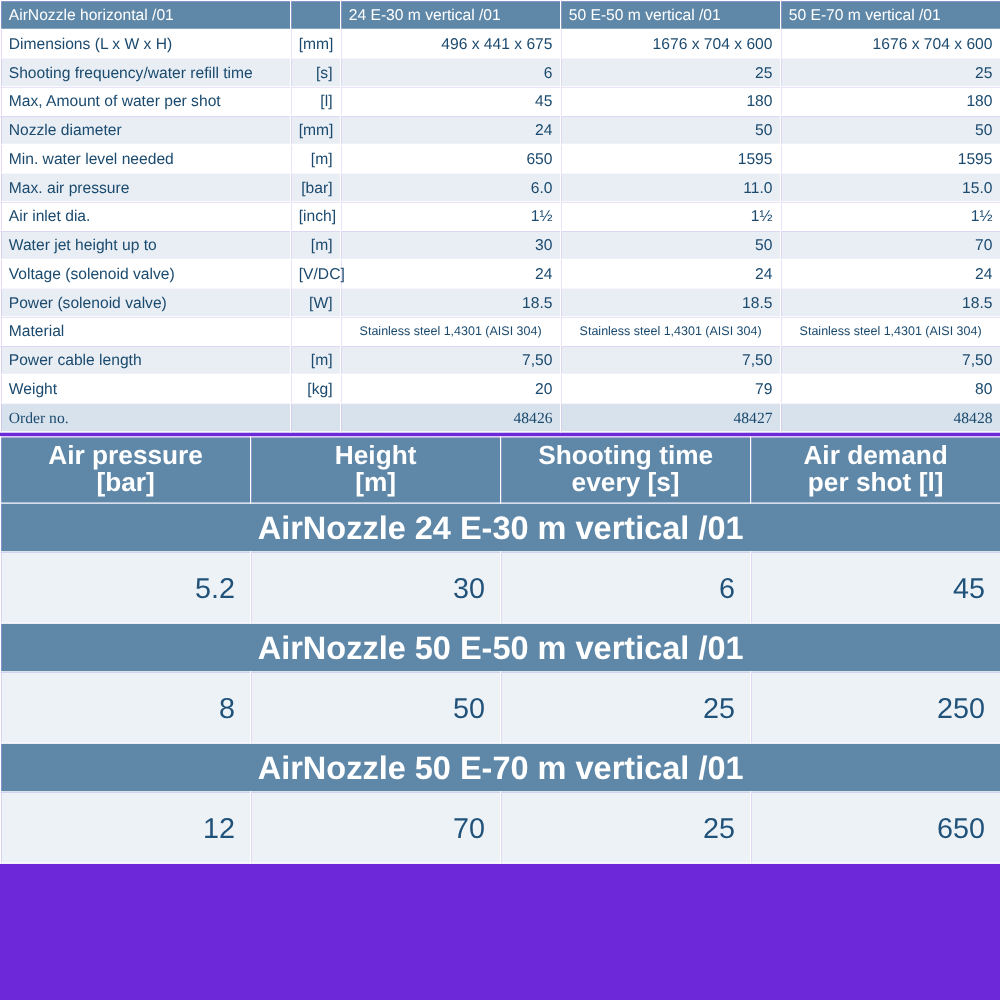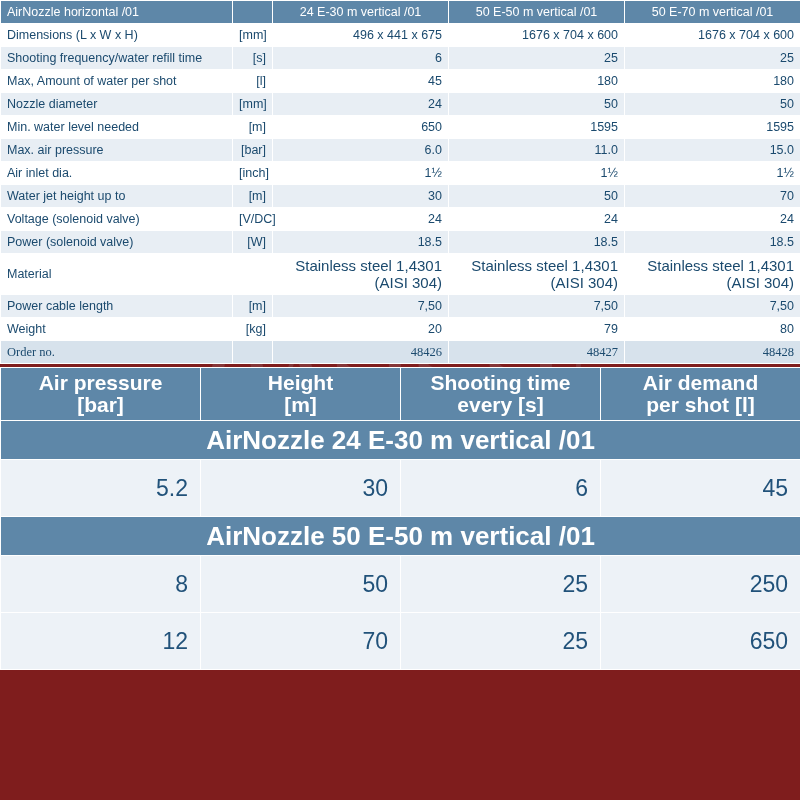--- a/index.html
+++ b/index.html
@@ -6,21 +6,21 @@
   html, body {
     margin: 0; padding: 0;
     width: 800px; height: 800px;
     background: #ffffff;
     font-family: "Liberation Sans", sans-serif;
     overflow: hidden;
   }
   #page {
     position: relative;
     width: 800px; height: 800px;
-    background: #7f1d1d;
+    background: #6d28d9;
   }
   
   .watermark {
     position: absolute;
     top: 330px;
     left: 0;
     width: 800px;
     text-align: center;
     font-size: 78px;
     font-weight: bold;
@@ -54,27 +54,27 @@
     vertical-align: middle;
     font-weight: normal;
   }
   .hdr {
     background: #5e87a8;
     color: #ffffff;
     font-weight: bold;
     font-size: 12.5px;
     text-align: left;
   }
-  .hdr.right { text-align: center; }
+  .hdr.right { text-align: left; }
   .rowA { background: #ffffff; padding-left: 32px; }
   .rowB { background: #e8eef4; margin-top: 28px; }
   .lbl { text-align: left; color: #1b4a6e; }
   .unit { text-align: right; color: #1b4a6e; }
   .val { text-align: right; color: #1b4a6e; }
-  .val.mat { font-size: 15px; }
+  .val.mat { text-align: center; font-size: 10px; }
   .orderrow td {
     background: #d7e2ec;
     color: #1b4a6e;
     font-family: Liberation Serif, serif;
   }
   .orderrow td.lbl { font-weight: normal; }
   .orderrow td.val { font-weight: normal; }
 
   
   table.perf {
@@ -284,20 +284,23 @@
       <tr>
         <td class="pf-group" colspan="4">AirNozzle 50 E-50 m vertical /01</td>
       </tr>
       <tr>
         <td class="pf-val">8</td>
         <td class="pf-val">50</td>
         <td class="pf-val">25</td>
         <td class="pf-val">250</td>
       </tr>
       <tr>
+        <td class="pf-group" colspan="4">AirNozzle 50 E-70 m vertical /01</td>
+      </tr>
+      <tr>
         <td class="pf-val">12</td>
         <td class="pf-val">70</td>
         <td class="pf-val">25</td>
         <td class="pf-val">650</td>
       </tr>
     </tbody>
   </table>
 
 </div>
 

